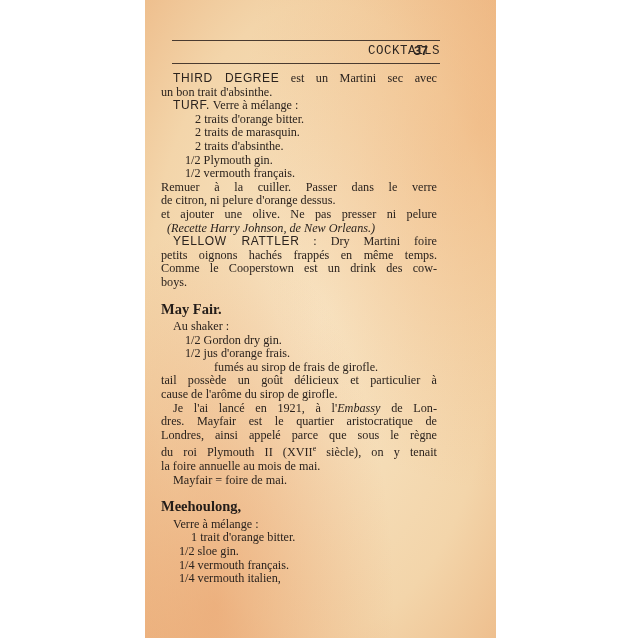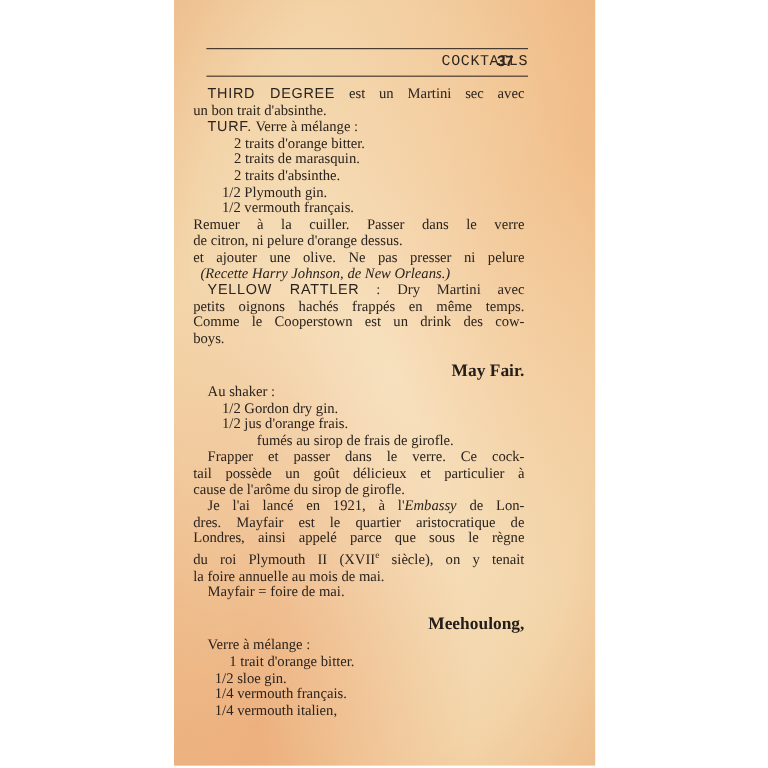--- a/index.html
+++ b/index.html
@@ -36,21 +36,21 @@
     .just { text-align: justify; text-align-last: justify; white-space: normal; }
     .ind1 { padding-left: 12px; }
     .ind2 { padding-left: 34px; }
     .ind3 { padding-left: 24px; }
     .ind4 { padding-left: 40px; }
     .ind5 { padding-left: 18px; }
     .ind6 { padding-left: 30px; }
     .caps { letter-spacing: 0.6px; font-family: "Liberation Sans", "DejaVu Sans", sans-serif; font-size: 12px; margin-top: 39px; }
     .italic { font-style: italic; }
     .heading {
-      display: block; text-align: right; font-weight: bold; font-size: 14.5px;
+      display: block; text-align: left; font-weight: bold; font-size: 14.5px;
       margin: 13px 0 4px 0; color: #241d19;
     }
   </style>
 </head>
 <body>
 
 <div class="page">
   <div class="header">
     <span class="header-title">COCKTAILS</span>
     <span class="header-page">37</span>
@@ -65,31 +65,30 @@
     <span class="line ind2">2 traits d'orange bitter.</span>
     <span class="line ind2">2 traits de marasquin.</span>
     <span class="line ind2">2 traits d'absinthe.</span>
     <span class="line ind3">1/2 Plymouth gin.</span>
     <span class="line ind3">1/2 vermouth français.</span>
     <span class="line just">Remuer à la cuiller. Passer dans le verre</span>
     <span class="line">de citron, ni pelure d'orange dessus.</span>
     <span class="line just">et ajouter une olive. Ne pas presser ni pelure</span>
     <span class="line italic" style="padding-left:6px;">(Recette Harry Johnson, de New Orleans.)</span>
 
-    <span class="line just ind1"><span class="caps">YELLOW RATTLER</span><span> : Dry Martini avec</span></span>
+    <span class="line just ind1"><span class="caps">YELLOW RATTLER</span><span> : Dry Martini foire</span></span>
     <span class="line just">petits oignons hachés frappés en même temps.</span>
     <span class="line just">Comme le Cooperstown est un drink des cow-</span>
     <span class="line">boys.</span>
 
     <span class="heading">May Fair.</span>
     <span class="line ind1">Au shaker :</span>
     <span class="line ind3">1/2 Gordon dry gin.</span>
     <span class="line ind3">1/2 jus d'orange frais.</span>
     <span class="line" style="padding-left:53px;">fumés au sirop de frais de girofle.</span>
-    <span class="line just ind1">Frapper et passer dans le verre. Ce cock-</span>
     <span class="line just">tail possède un goût délicieux et particulier à</span>
     <span class="line">cause de l'arôme du sirop de girofle.</span>
     <span class="line just ind1"><span>Je l'ai lancé en 1921, à l'</span><span class="italic">Embassy</span><span> de Lon-</span></span>
     <span class="line just">dres. Mayfair est le quartier aristocratique de</span>
     <span class="line just">Londres, ainsi appelé parce que sous le règne</span>
     <span class="line just"><span>du roi Plymouth II (XVII</span><sup style="font-size:8px;">e</sup><span> siècle), on y tenait</span></span>
     <span class="line">la foire annuelle au mois de mai.</span>
     <span class="line ind1">Mayfair = foire de mai.</span>
 
     <span class="heading">Meehoulong,</span>

